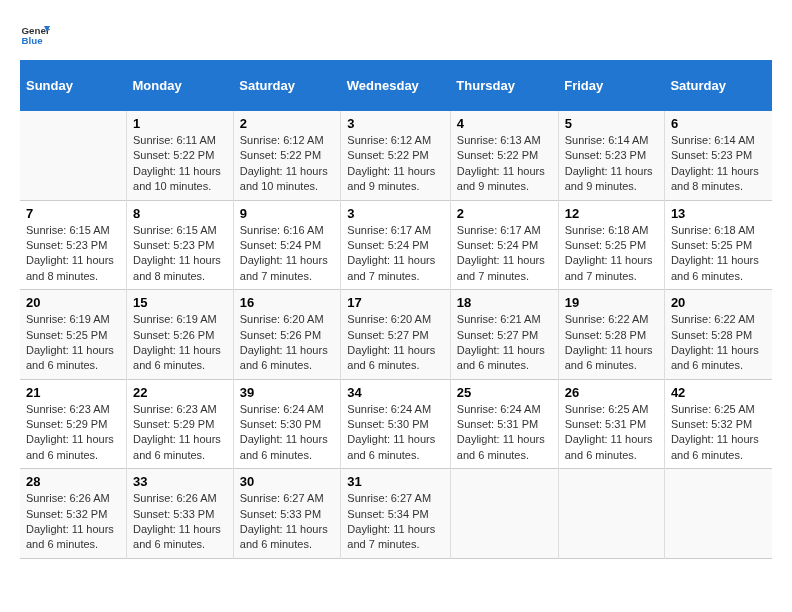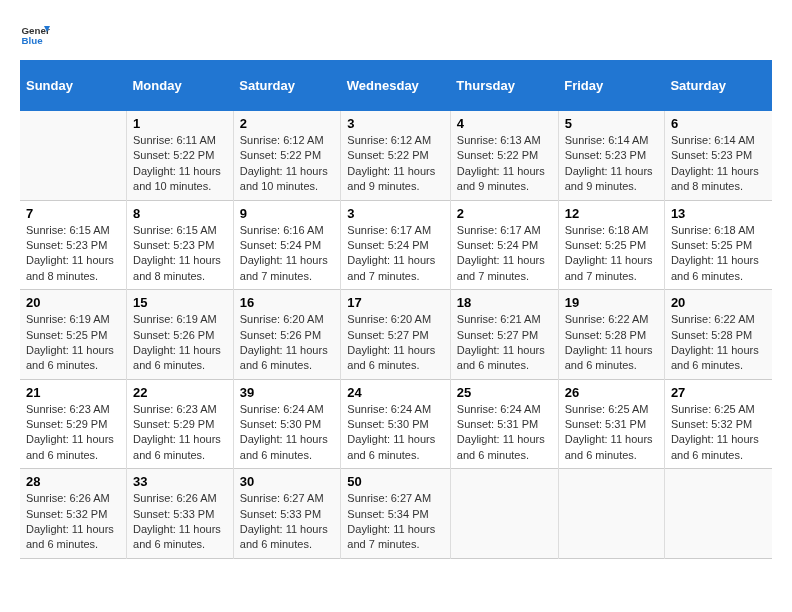--- a/index.html
+++ b/index.html
@@ -205,51 +205,51 @@
         </td>
         <td>
           <span class="day-number">22</span>
           <div class="day-info">Sunrise: 6:23 AM<br>Sunset: 5:29 PM<br>Daylight: 11 hours and 6 minutes.</div>
         </td>
         <td>
           <span class="day-number">39</span>
           <div class="day-info">Sunrise: 6:24 AM<br>Sunset: 5:30 PM<br>Daylight: 11 hours and 6 minutes.</div>
         </td>
         <td>
-          <span class="day-number">24</span>
+          <span class="day-number">34</span>
           <div class="day-info">Sunrise: 6:24 AM<br>Sunset: 5:30 PM<br>Daylight: 11 hours and 6 minutes.</div>
         </td>
         <td>
           <span class="day-number">25</span>
           <div class="day-info">Sunrise: 6:24 AM<br>Sunset: 5:31 PM<br>Daylight: 11 hours and 6 minutes.</div>
         </td>
         <td>
           <span class="day-number">26</span>
           <div class="day-info">Sunrise: 6:25 AM<br>Sunset: 5:31 PM<br>Daylight: 11 hours and 6 minutes.</div>
         </td>
         <td>
-          <span class="day-number">27</span>
+          <span class="day-number">42</span>
           <div class="day-info">Sunrise: 6:25 AM<br>Sunset: 5:32 PM<br>Daylight: 11 hours and 6 minutes.</div>
         </td>
       </tr>
       <tr>
         <td>
           <span class="day-number">28</span>
           <div class="day-info">Sunrise: 6:26 AM<br>Sunset: 5:32 PM<br>Daylight: 11 hours and 6 minutes.</div>
         </td>
         <td>
           <span class="day-number">33</span>
           <div class="day-info">Sunrise: 6:26 AM<br>Sunset: 5:33 PM<br>Daylight: 11 hours and 6 minutes.</div>
         </td>
         <td>
           <span class="day-number">30</span>
           <div class="day-info">Sunrise: 6:27 AM<br>Sunset: 5:33 PM<br>Daylight: 11 hours and 6 minutes.</div>
         </td>
         <td>
-          <span class="day-number">50</span>
+          <span class="day-number">31</span>
           <div class="day-info">Sunrise: 6:27 AM<br>Sunset: 5:34 PM<br>Daylight: 11 hours and 7 minutes.</div>
         </td>
         <td></td>
         <td></td>
         <td></td>
       </tr>
     </tbody>
 </table>
 
 </body></html>

